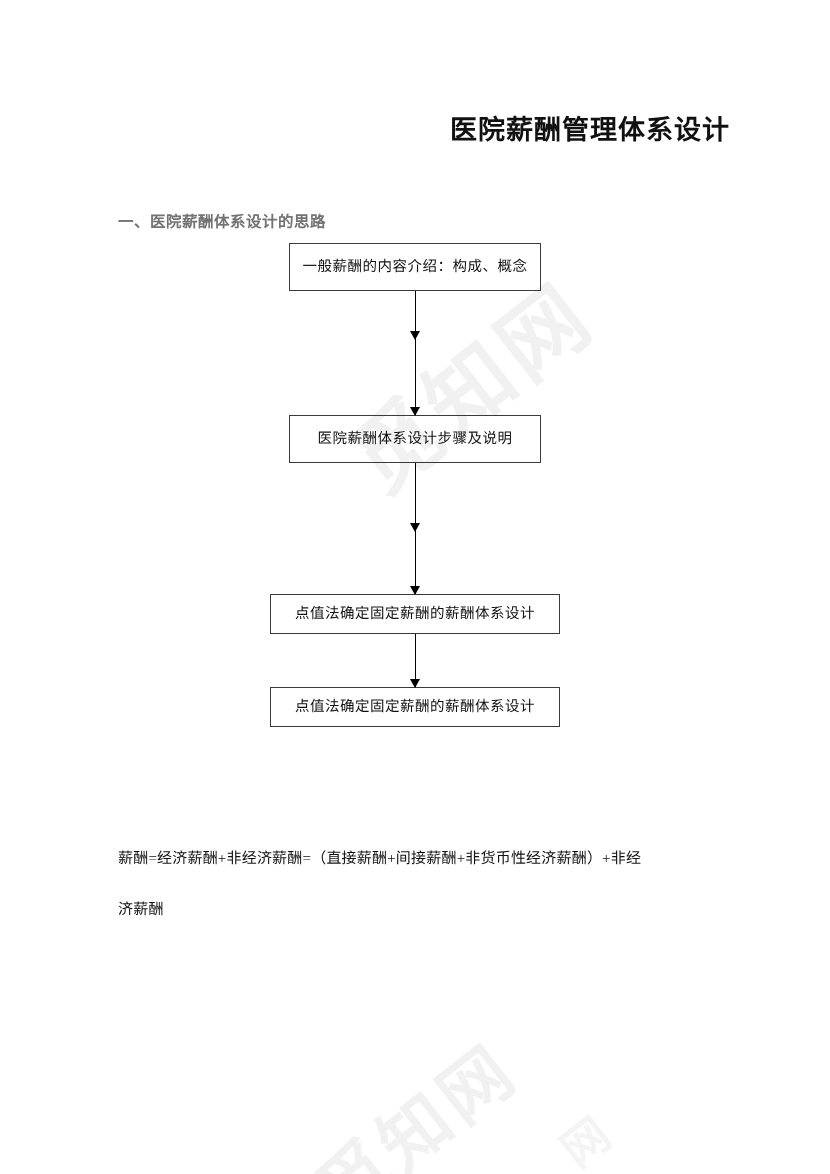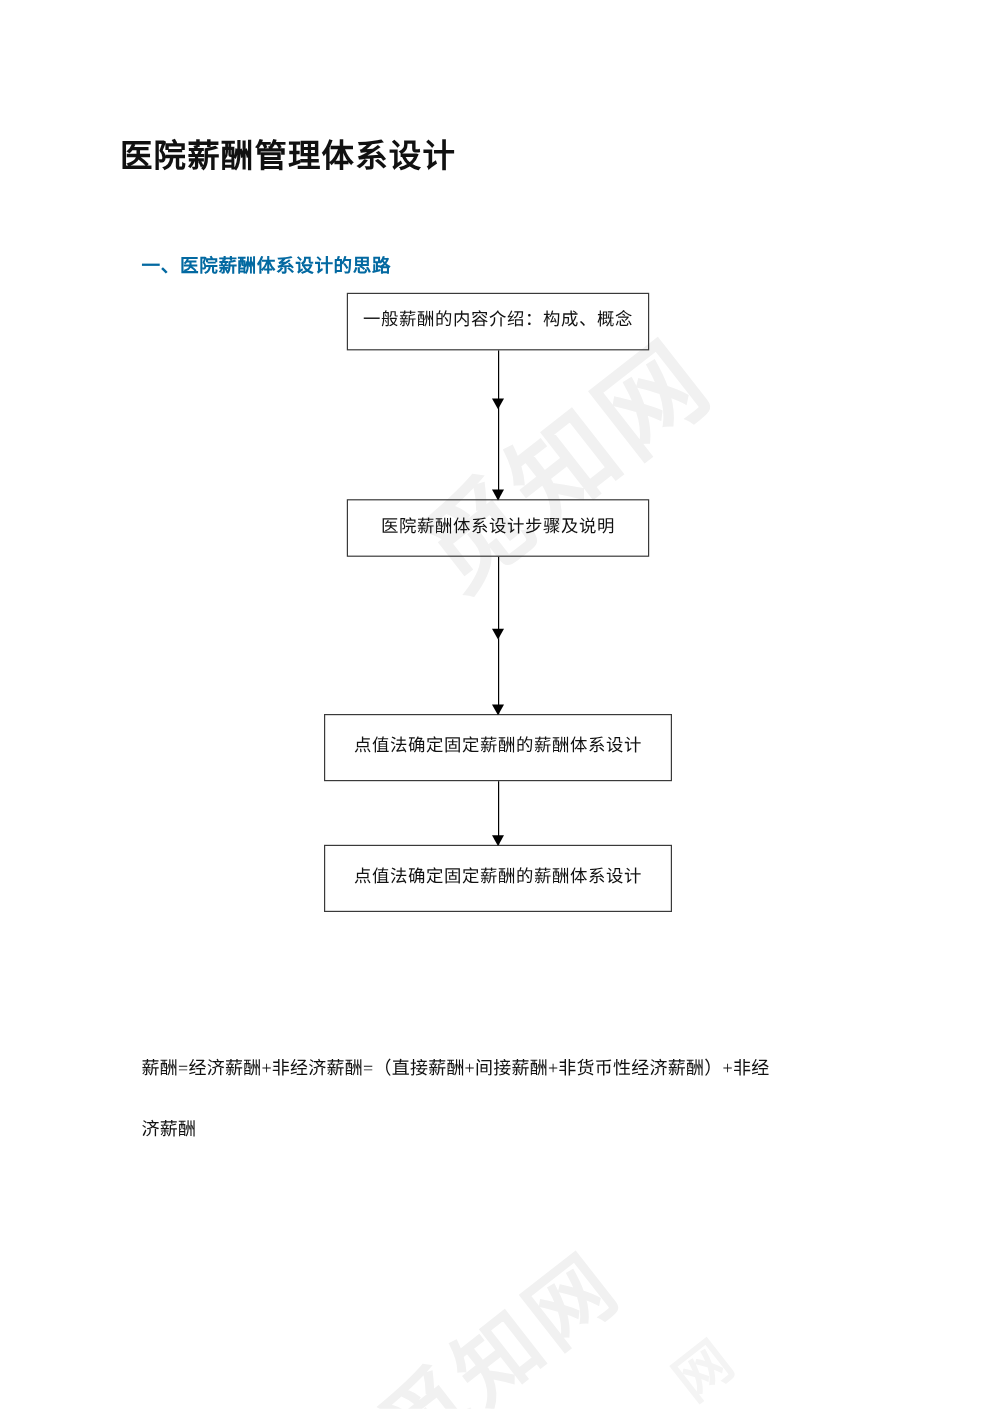--- a/index.html
+++ b/index.html
@@ -44,35 +44,35 @@
     position: relative;
     z-index: 1;
     width: 830px;
     height: 1174px;
     padding: 0 100px;
   }
 
   .doc-title {
     margin: 0;
     padding-top: 108px;
-    text-align: left;
+    text-align: right;
     font-size: 27px;
     font-weight: 700;
     letter-spacing: 1px;
     font-family: "Liberation Sans", "DejaVu Sans", sans-serif;
     color: #111;
   }
 
   .section-heading {
     margin: 0;
     font-size: 15.5px;
     font-weight: 700;
     letter-spacing: 0.5px;
     font-family: "Liberation Sans", "DejaVu Sans", sans-serif;
-    color: #0369a1;
+    color: #737373;
   }
   .section-heading.first { margin-top: 62px; padding-left: 18px; }
   .section-heading.second { margin-top: 0; padding-left: 18px; }
 
   
   .flowchart {
     margin-top: 12px;
     display: flex;
     flex-direction: column;
     align-items: center;
@@ -86,21 +86,21 @@
     font-size: 14.5px;
     font-family: "Liberation Serif", "DejaVu Serif", serif;
     color: #111;
     display: flex;
     align-items: center;
     justify-content: center;
     letter-spacing: 0.5px;
     line-height: 1.2;
   }
   .flow-box.w-narrow { width: 252px; height: 48px; }
-  .flow-box.w-wide   { width: 290px; height: 56px; }
+  .flow-box.w-wide   { width: 290px; height: 40px; }
 
   .connector {
     width: 1px;
     background: #000;
     position: relative;
     margin: 0 auto;
   }
   .connector::after {
     content: "";
     position: absolute;

